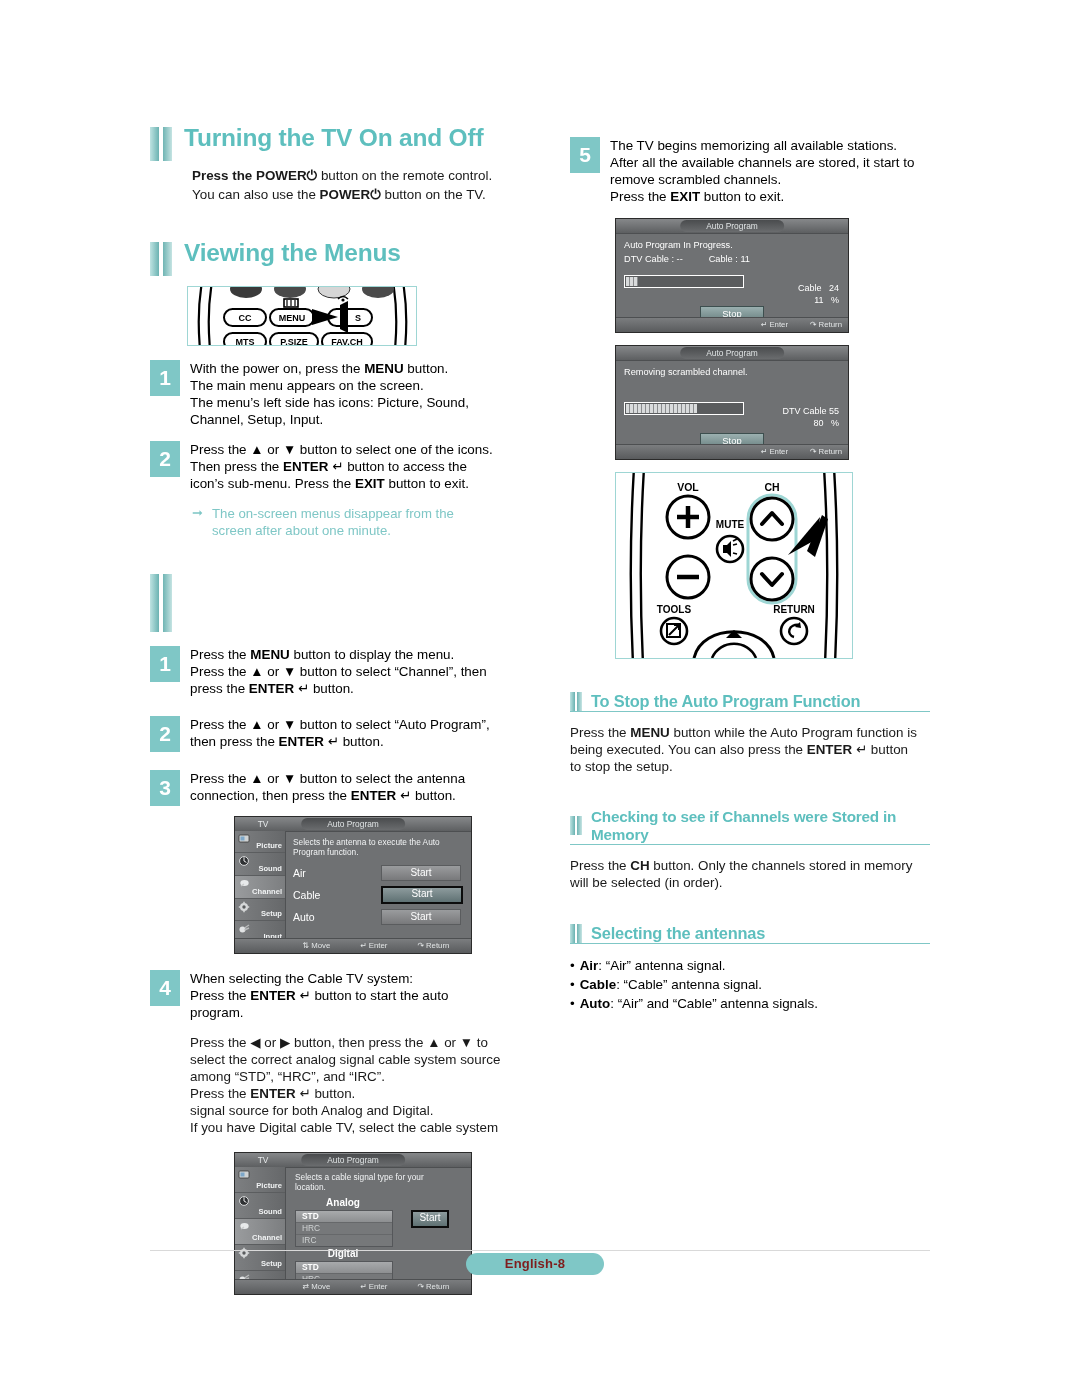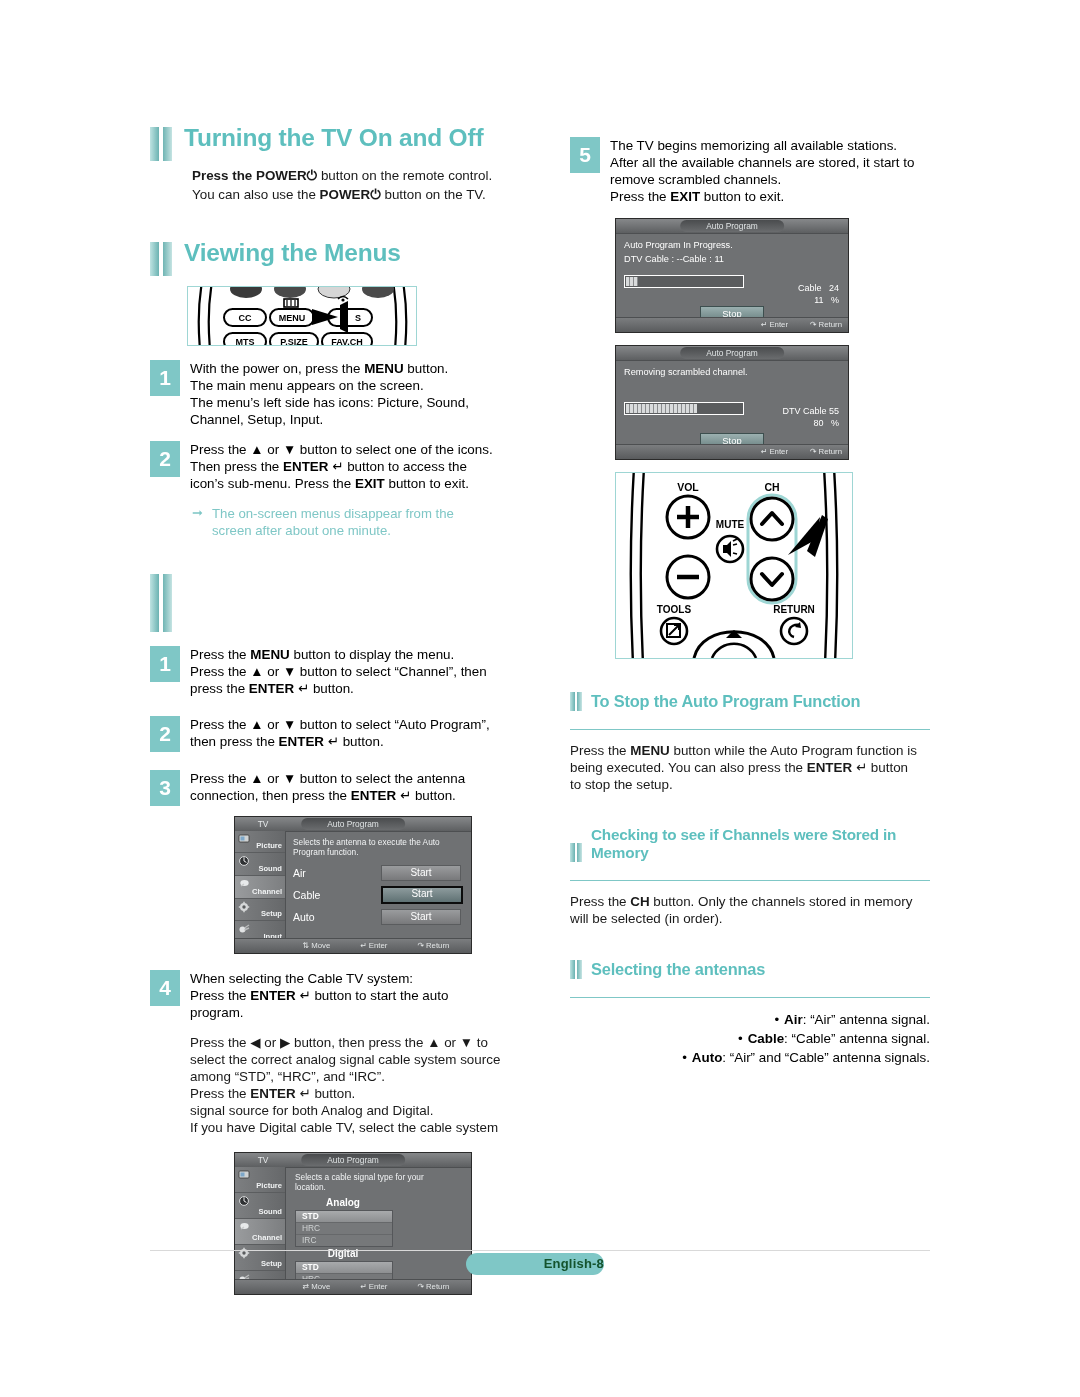--- a/index.html
+++ b/index.html
@@ -43,32 +43,32 @@
     display:flex;align-items:center;justify-content:center;
     margin-right:10px;
   }
   .steptxt{font-size:13.4px;line-height:1.265;padding-top:1px;}
 
   
   .note{display:flex;margin:6px 0 0 42px;color:#7fc7c6;font-size:13.2px;line-height:1.3;}
   .note .arrow{flex:0 0 20px;font-size:13px;}
 
   
-  .h2-row{display:flex;align-items:flex-end;border-bottom:1.6px solid #7fc7c6;padding-bottom:18px;margin-bottom:12px;}
+  .h2-row{display:flex;align-items:center;border-bottom:1.6px solid #7fc7c6;padding-bottom:0;margin-bottom:12px;}
   .bars-sm{
     width:13px;flex:0 0 13px;height:19px;margin-right:8px;
     background:linear-gradient(to right,#bfe3e2 0%,#5aa9a8 45%,#d8eeed 100%);
     -webkit-mask-image:linear-gradient(to right,#000 0 5px,transparent 5px 7px,#000 7px 12px,transparent 12px);
     mask-image:linear-gradient(to right,#000 0 5px,transparent 5px 7px,#000 7px 12px,transparent 12px);
   }
   h2.subtitle{font-size:16.4px;font-weight:bold;color:#5ebfbe;margin:0;letter-spacing:-0.2px;}
   h2.subtitle.small{font-size:15.3px;}
 
   
-  ul.bullets{list-style:none;margin:0;padding:0;font-size:13.4px;line-height:1.42;text-align:right;}
+  ul.bullets{list-style:none;margin:0;padding:0;font-size:13.4px;line-height:1.42;}
   ul.bullets li:before{content:"\2022";margin-right:5px;}
 
   
   .remote-frame{border:1.6px solid #9ed6d4;background:#fff;position:relative;overflow:hidden;}
 
   
   .osd{
     position:relative;background:#6f7173;border:1.5px solid #2b2b2b;
     font-size:8.6px;color:#fff;overflow:hidden;
     box-sizing:border-box;
@@ -151,22 +151,22 @@
   .optbox .opt{
     height:11px;line-height:11px;font-size:8.4px;padding-left:6px;color:#cfd2d3;
     border-bottom:1px solid #66686a;
   }
   .optbox .opt:last-child{border-bottom:none;}
   .optbox .opt.sel{background:linear-gradient(to bottom,#a8aaac,#8d8f91);color:#fff;font-weight:bold;}
 
   
   .footer-badge{
     position:absolute;left:466px;top:1241px;width:138px;height:22px;
-    background:#7fc7c6;border-radius:11px;color:#14532d;
-    font-size:13px;font-weight:bold;text-align:right;line-height:22px;
+    background:#7fc7c6;border-radius:11px;color:#7f1d1d;
+    font-size:13px;font-weight:bold;text-align:center;line-height:22px;
     letter-spacing:0.2px;
   }
   .footer-rule{position:absolute;left:150px;top:1238px;width:780px;height:1px;background:#d9d9d9;}
 
   .glyph-enter{font-family:"DejaVu Sans",sans-serif;}
 </style>
 </head>
 <body>
 
 <div class="page">
@@ -427,21 +427,21 @@
           <svg class="sicon" viewBox="0 0 13 12">
               <circle cx="4.5" cy="6.5" r="3" fill="#e2e4e5"></circle>
               <path d="M6.5 5 L11 2" stroke="#b9bbbc" stroke-width="1.4"></path>
               <path d="M6.5 7 L11 5" stroke="#b9bbbc" stroke-width="1.4"></path>
             </svg>
           <span>Input</span>
         </div>
       </div>
       <div class="osd-main" style="padding:4px 22px 0 8px;">
         <div class="osd-desc" style="margin-bottom:3px;">Selects a cable signal type for your location.</div>
-        <div style="display:flex;align-items:flex-start;flex-direction:column;">
+        <div style="display:flex;align-items:flex-start;">
           <div>
             <div class="grp-title">Analog</div>
             <div class="optbox">
               <div class="opt sel">STD</div>
               <div class="opt">HRC</div>
               <div class="opt">IRC</div>
             </div>
             <div class="grp-title">Digital</div>
             <div class="optbox">
               <div class="opt sel">STD</div>
@@ -481,21 +481,21 @@
         <div>Press the <b>EXIT</b> button to exit.</div>
       </div>
     </div>
 
     <div class="osd" style="margin:8px 0 0 45px;width:234px;height:115px;">
       <div class="osd-topbar">
         <div class="osd-tabtitle">Auto Program</div>
       </div>
       <div class="osd-body">
         <div class="prog-line">Auto Program In Progress.</div>
-        <div style="display:flex;">
+        <div style="display:flex;gap:26px;">
           <span class="prog-line">DTV Cable : --</span>
           <span class="prog-line">Cable : 11</span>
         </div>
         <div class="prog-bar">
           <div class="fill" id="prog1" style="width: 9.9%;"></div>
         </div>
         <div class="prog-right" style="top:48px;">
           <div>
             <span>Cable</span>
             &nbsp;&nbsp;<span>24</span>

